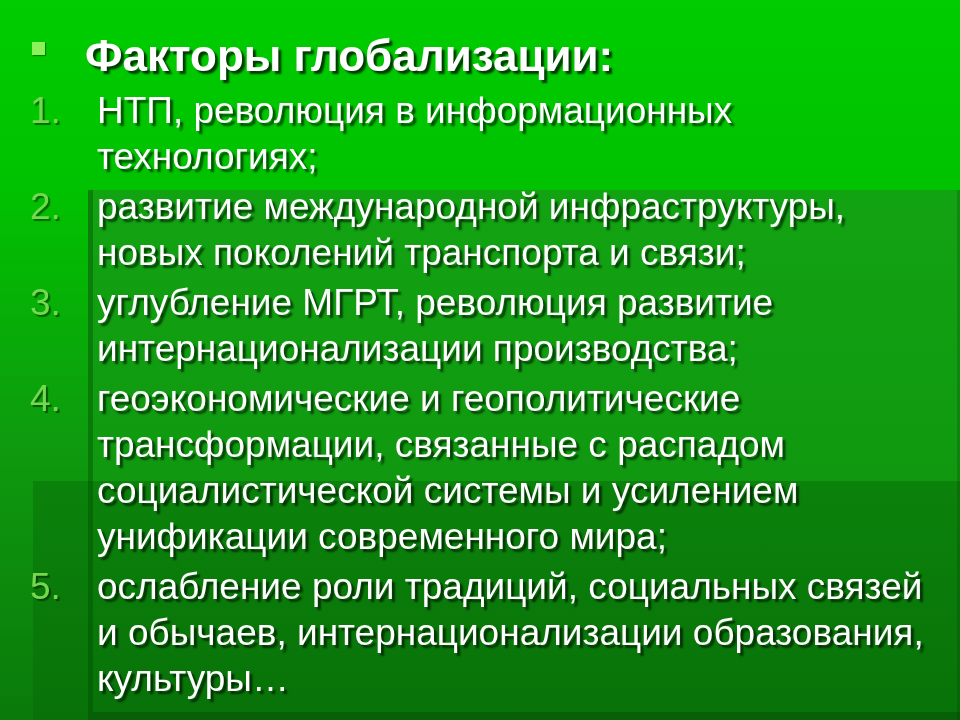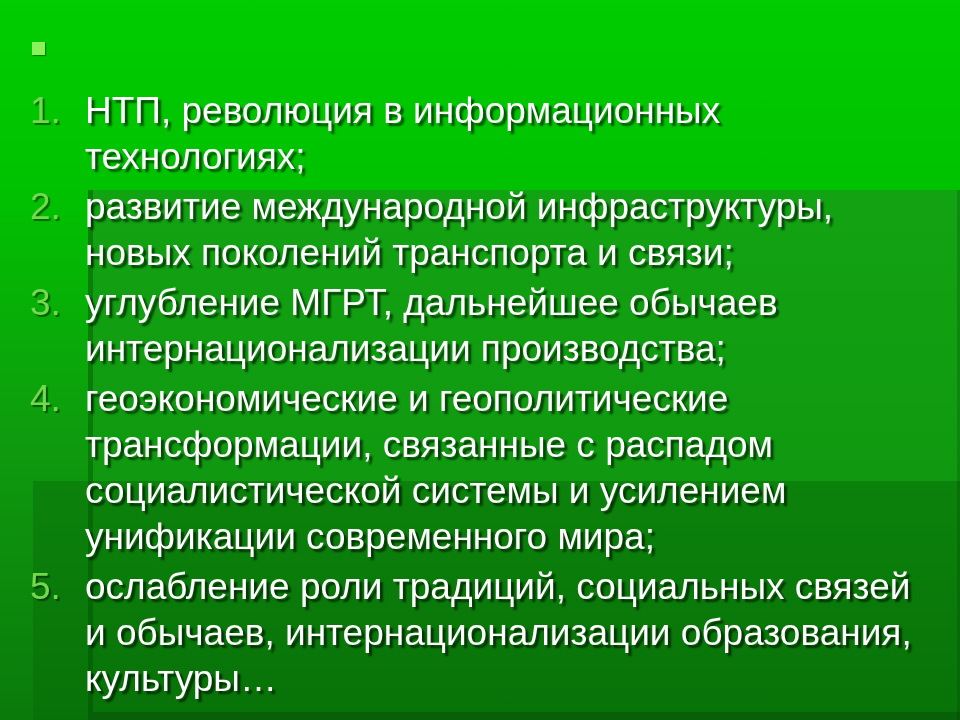--- a/index.html
+++ b/index.html
@@ -83,49 +83,53 @@
   .factor-number {
     position: absolute;
     left: 0; top: 0;
     color: var(--c-number);
     text-shadow: 2px 2px 1px rgba(0,0,0,0.45);
   }
   .factor-text {
     color: var(--c-text);
     white-space: pre-line;
     text-shadow: 3px 3px 2px rgba(0,0,0,0.6);
+    margin-left: 12px;
   }
 </style>
 </head>
 <body>
 
 <div class="slide">
 
   <div class="panel-1"></div>
   <div class="panel-2"></div>
   <div class="bottom-strip"></div>
   <div class="panel-edge"></div>
   <div class="right-edge"></div>
 
   <span class="bullet-square"></span>
+  <div class="title-row">
+    <h1 class="slide-title">Факторы глобализации:</h1>
+  </div>
 
   <ol class="factor-list">
       <li class="factor-item">
         <span class="factor-number">1.</span>
         <div class="factor-text">НТП, революция в информационных
 технологиях;</div>
       </li>
       <li class="factor-item">
         <span class="factor-number">2.</span>
         <div class="factor-text">развитие международной инфраструктуры,
 новых поколений транспорта и связи;</div>
       </li>
       <li class="factor-item">
         <span class="factor-number">3.</span>
-        <div class="factor-text">углубление МГРТ, дальнейшее обычаев
+        <div class="factor-text">углубление МГРТ, революция развитие
 интернационализации производства;</div>
       </li>
       <li class="factor-item">
         <span class="factor-number">4.</span>
         <div class="factor-text">геоэкономические и геополитические
 трансформации, связанные с распадом
 социалистической системы и усилением
 унификации современного мира;</div>
       </li>
       <li class="factor-item">

